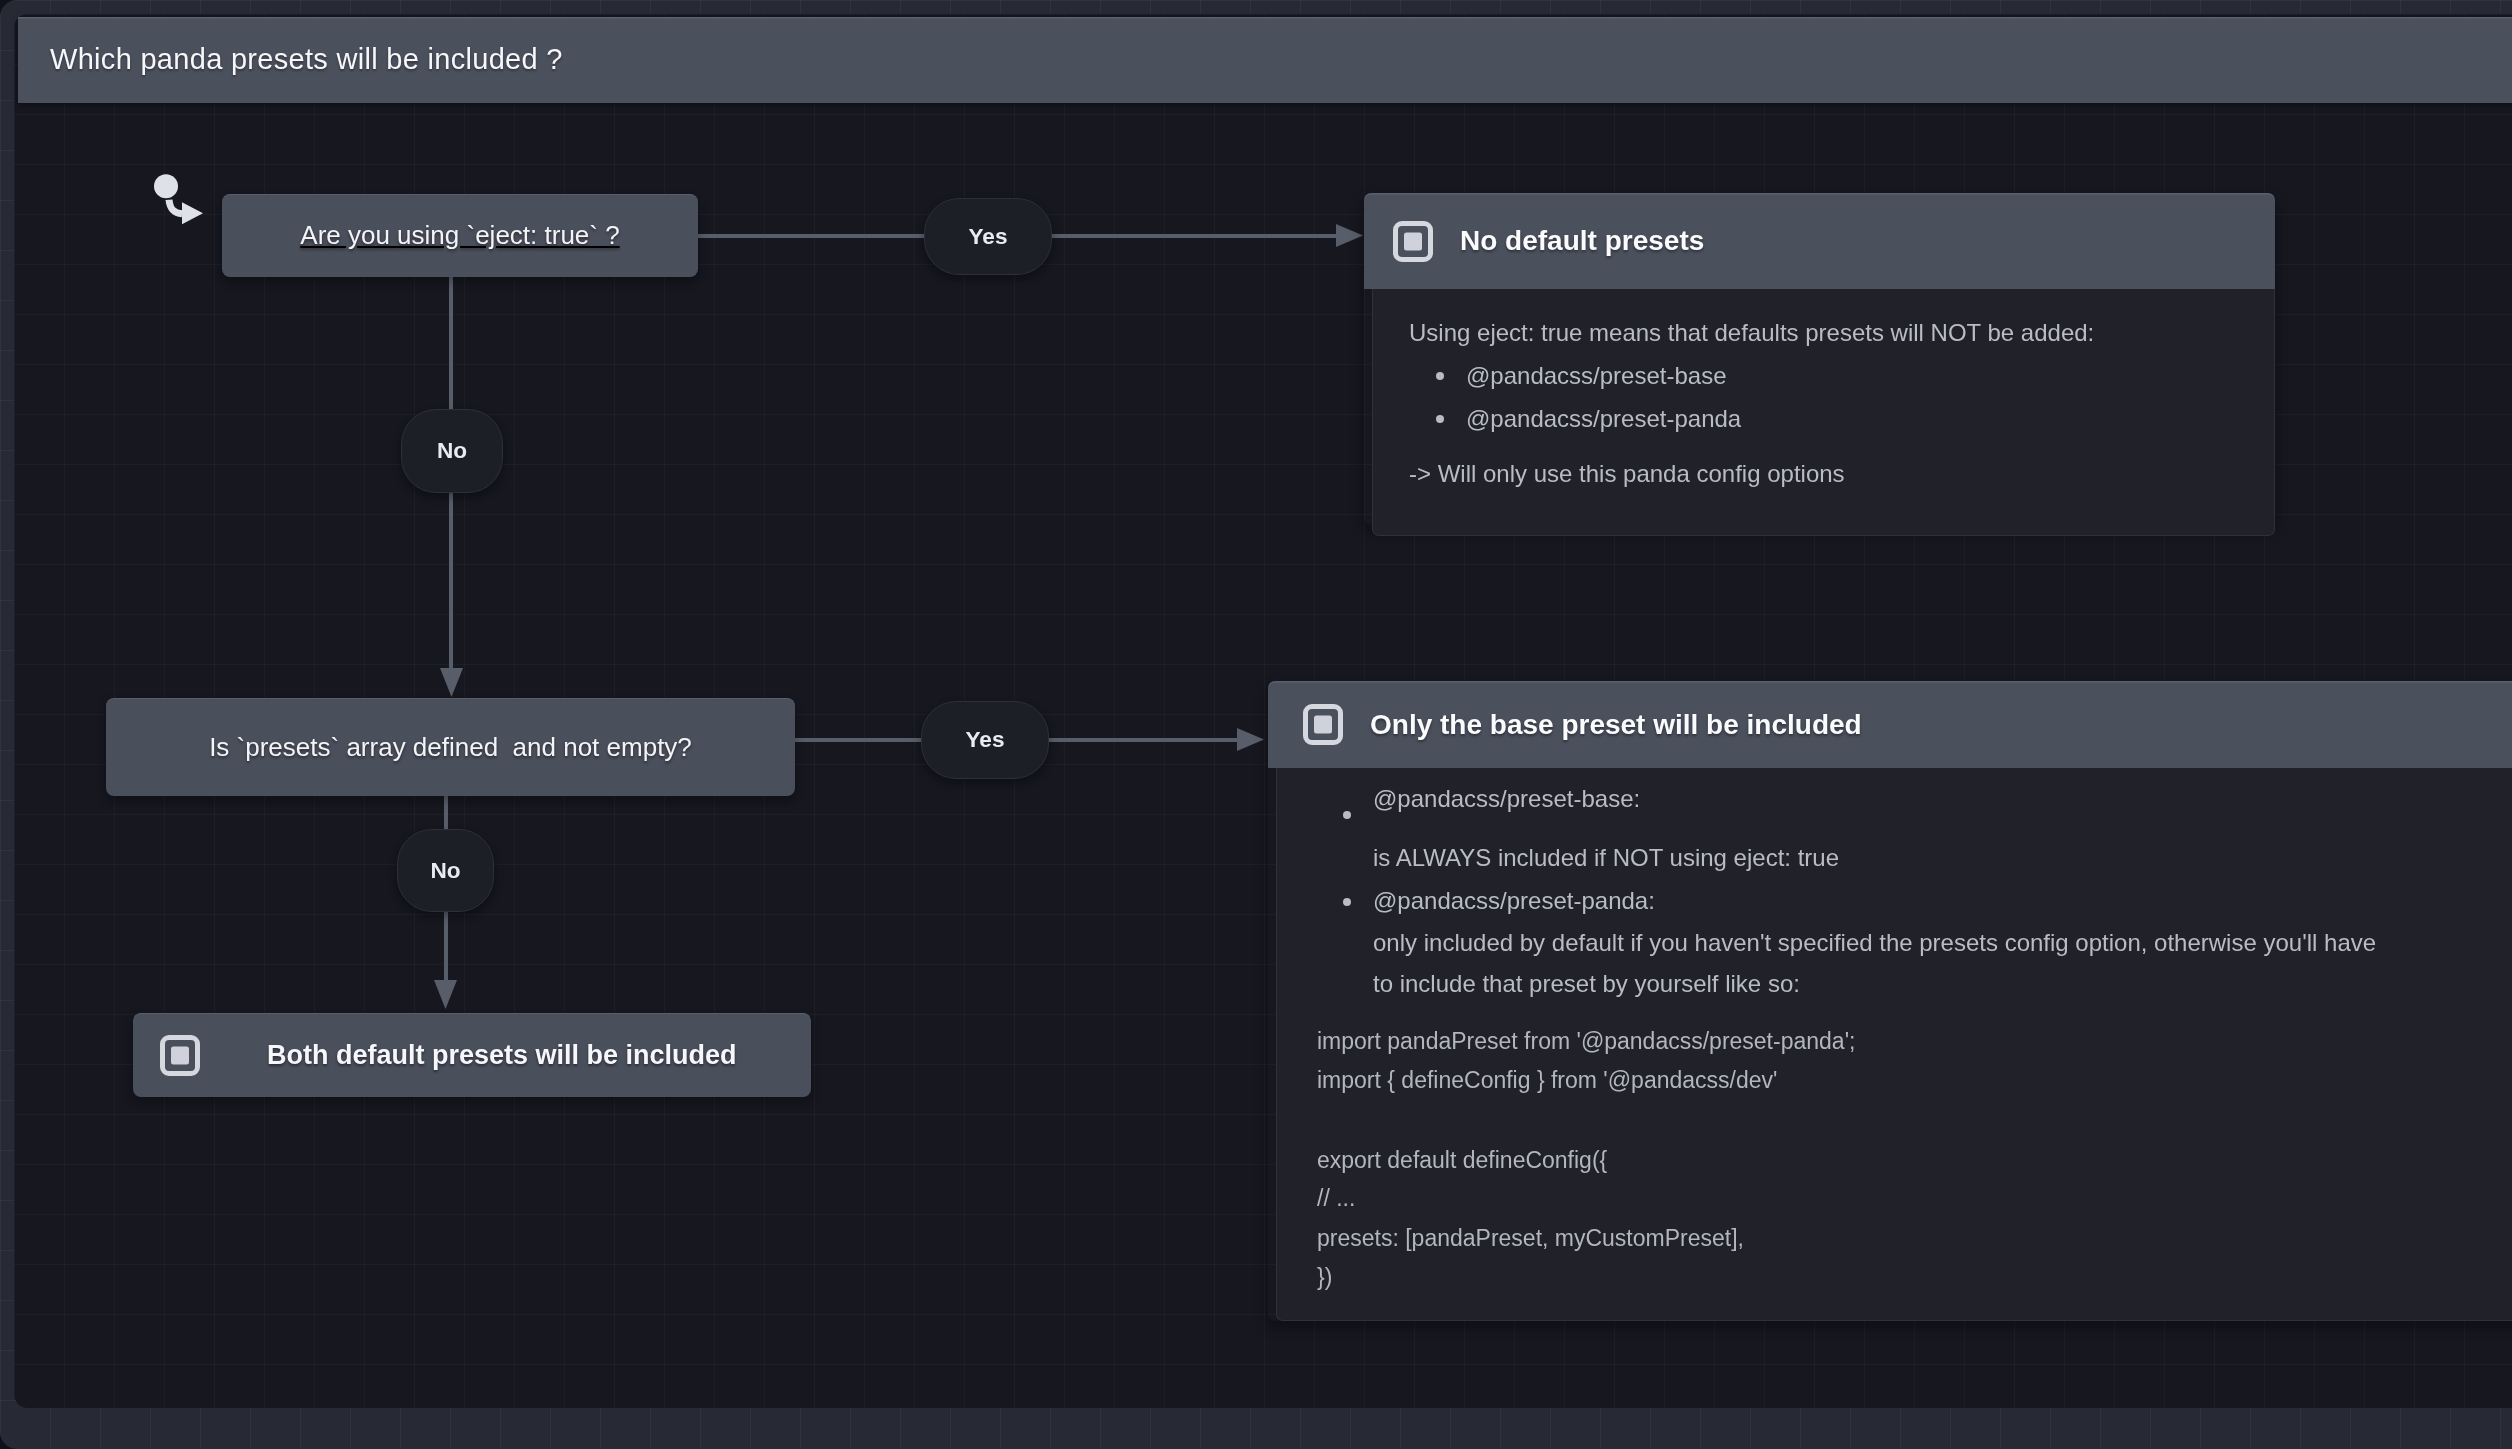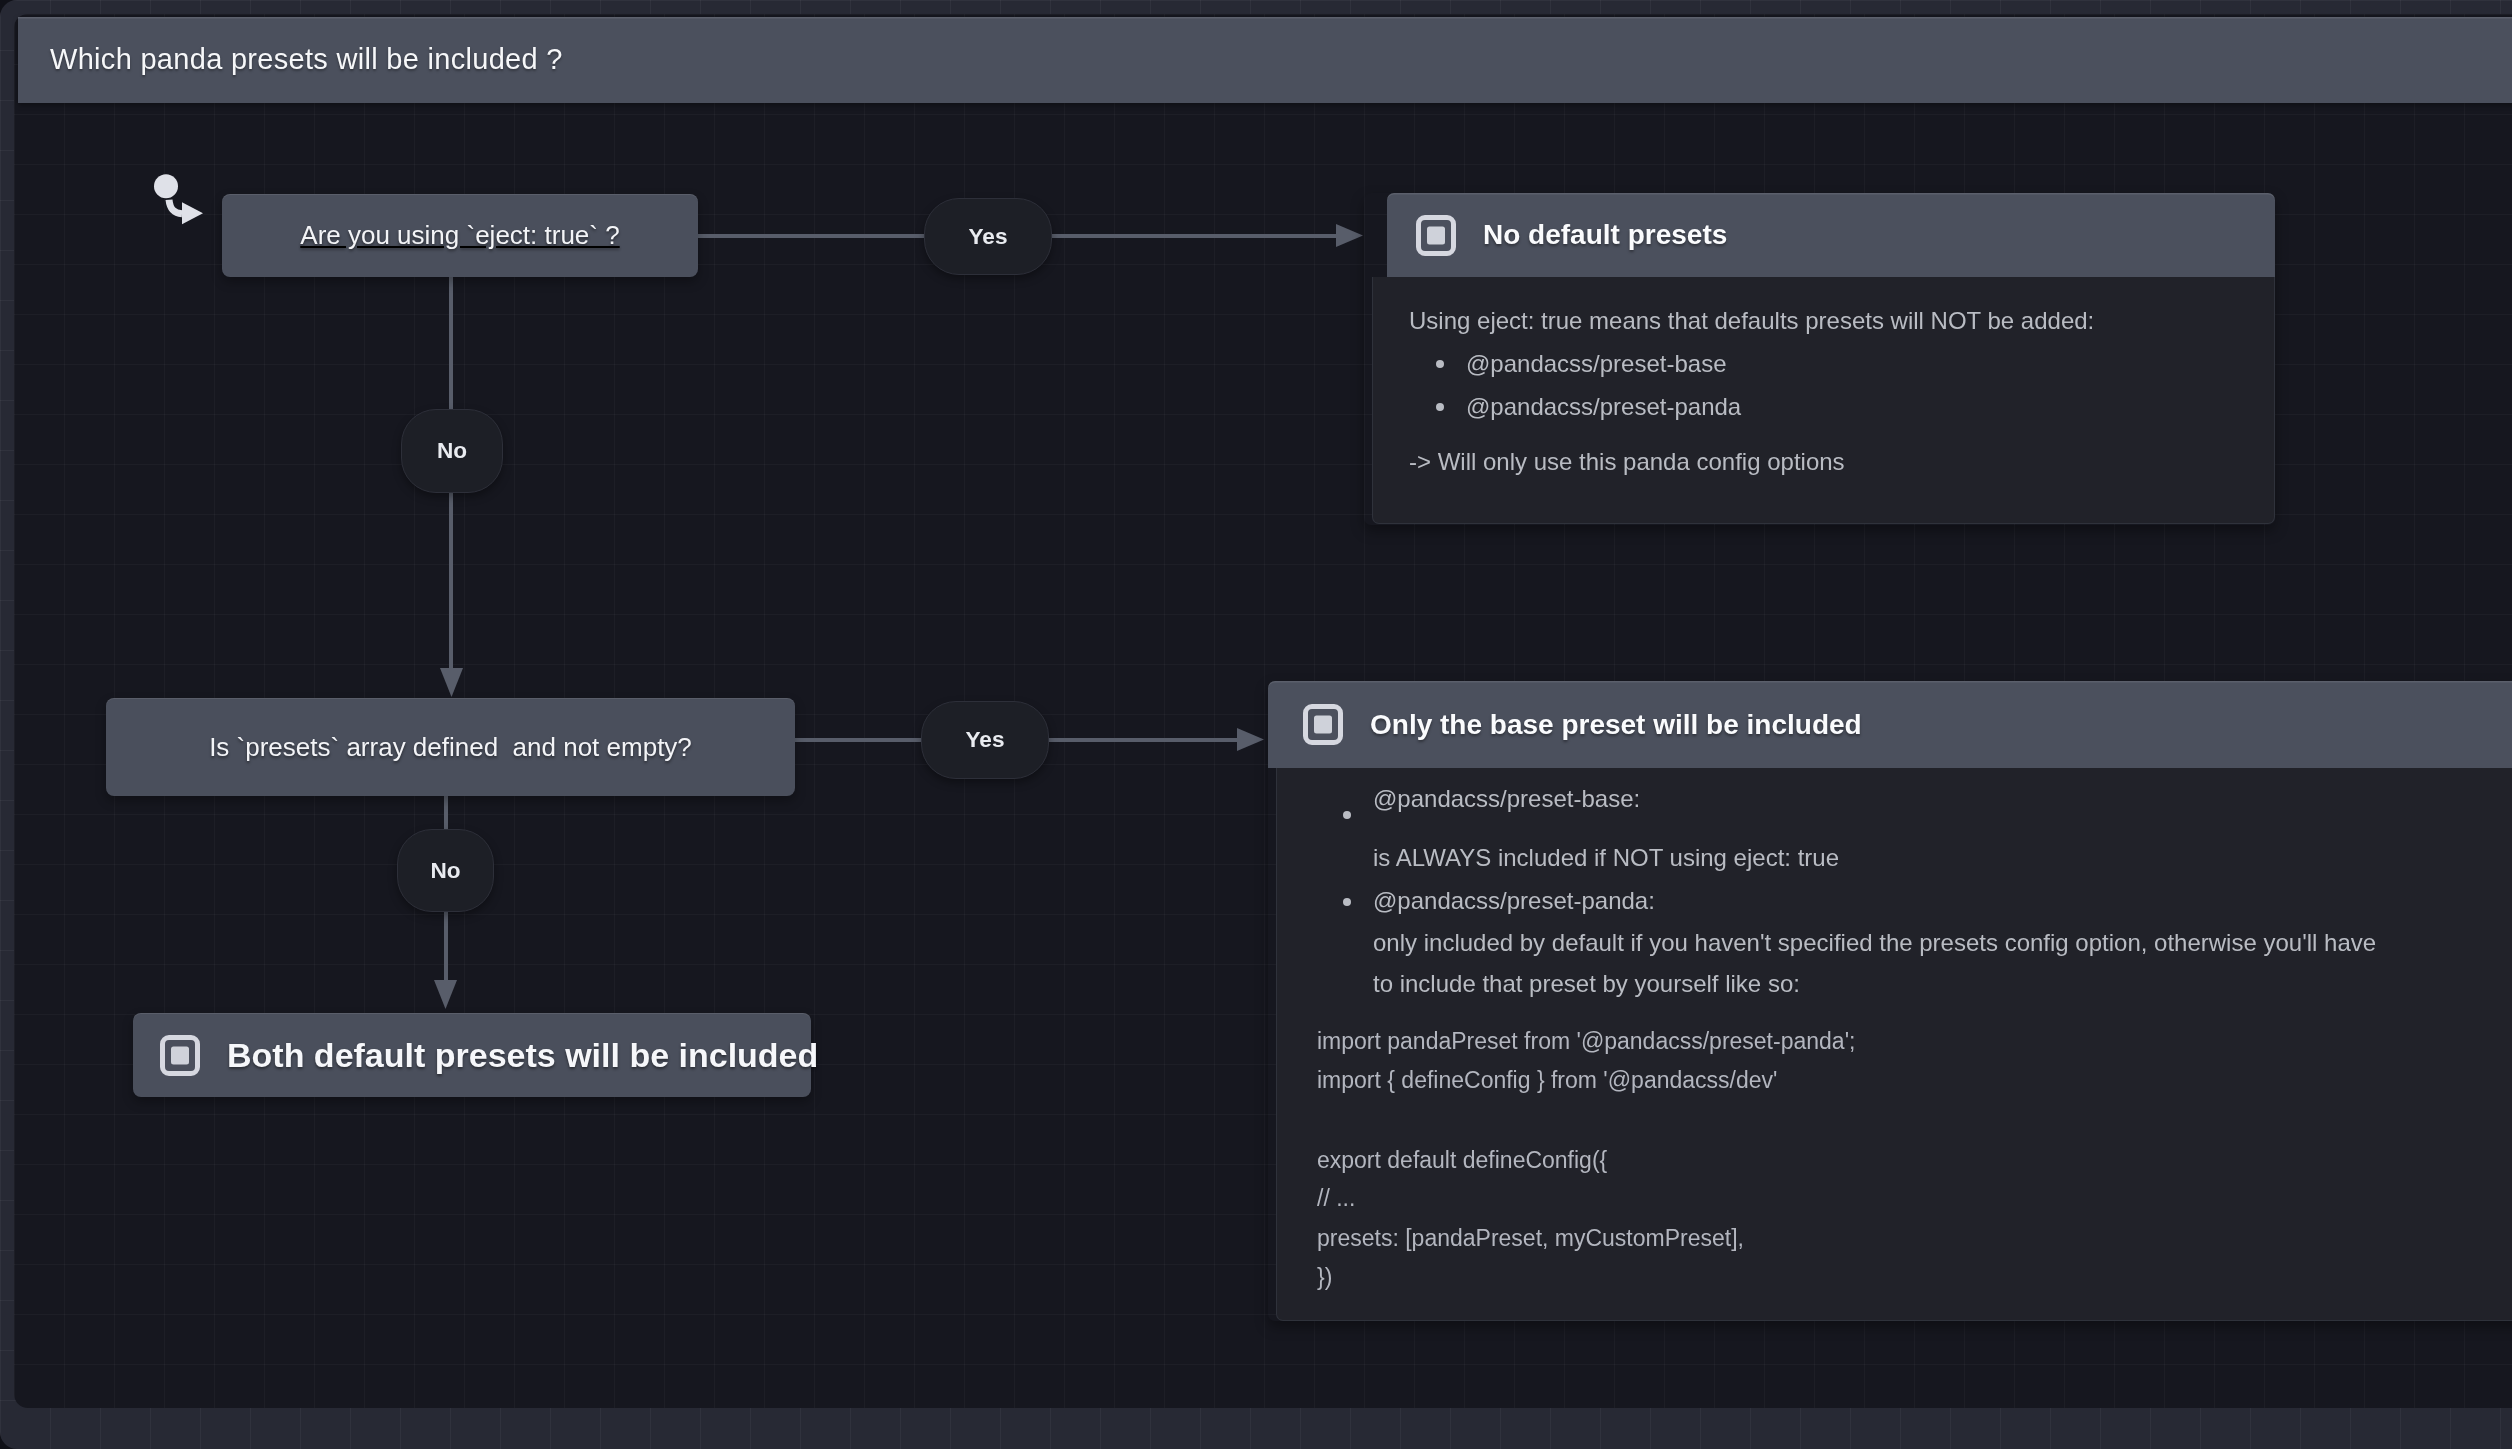--- a/index.html
+++ b/index.html
@@ -18,22 +18,22 @@
        box-shadow:inset 0 1.5px 0 rgba(255,255,255,.10), 0 2px 5px rgba(0,0,0,.35);
        display:flex;align-items:center;padding-left:32px;box-sizing:border-box;}
   .page-title{font-size:29px;font-weight:500;color:#f6f7f9;letter-spacing:0.3px;
        text-shadow:0 1.5px 2.5px rgba(0,0,0,.35);white-space:pre;}
   .qnode{position:absolute;background:#4a4f5c;border-radius:8px;
        box-shadow:inset 0 1px 0 rgba(255,255,255,.09), 0 5px 11px rgba(0,0,0,.30);
        display:flex;align-items:center;justify-content:center;z-index:4;}
   .node-label{font-size:26px;font-weight:500;color:#f3f4f7;white-space:pre;
        text-shadow:0 1.5px 3px rgba(0,0,0,.45);}
   .result-node{justify-content:flex-start;padding-left:27px;box-sizing:border-box;gap:27px;}
-  .result-label{font-size:34px;font-weight:600;color:#f6f7fa;white-space:pre;
-       text-shadow:0 1.5px 3px rgba(0,0,0,.45);}
+  .result-label{font-size:27px;font-weight:600;color:#f6f7fa;white-space:pre;
+       text-shadow:0 1.5px 3px rgba(0,0,0,.45);margin-left:40px;}
   .pill{position:absolute;background:#1d1f26;border:1.5px solid #2d2f39;border-radius:35px;
        display:flex;align-items:center;justify-content:center;z-index:6;
        box-shadow:0 4px 9px rgba(0,0,0,.35);}
   .pill-label{font-size:22.6px;font-weight:700;color:#e9ebf0;}
   .hline,.vline{position:absolute;background:#585d6a;z-index:2;}
   .arrowhead{position:absolute;background:#585d6a;z-index:2;}
   .ah-right{width:27px;height:23px;clip-path:polygon(0 0,100% 50%,0 100%);}
   .ah-down{width:23px;height:29px;clip-path:polygon(0 0,100% 0,50% 100%);}
   .info-box{position:absolute;border-radius:7px;z-index:5;
        box-shadow:0 6px 13px rgba(0,0,0,.35);}
@@ -105,21 +105,21 @@
     <span class="pill-label">No</span>
   </div>
   <div class="pill" style="left:921px;top:701px;width:126px;height:76px;">
     <span class="pill-label">Yes</span>
   </div>
   <div class="pill" style="left:397px;top:829px;width:95px;height:81px;">
     <span class="pill-label">No</span>
   </div>
 
   <div class="info-box" style="left:1364px;top:193px;width:911px;height:332px;">
-    <div class="box-header" style="height:84px;margin-left:23px;">
+    <div class="box-header" style="height:96px;">
       <span class="frame-icon">
         <svg width="40" height="41" viewBox="0 0 80 82">
           <rect x="5" y="5" width="70" height="72" rx="13" fill="none" stroke="#d6d8e0" stroke-width="10"></rect>
           <rect x="22" y="23" width="36" height="36" rx="5" fill="#cfd2da"></rect>
         </svg>
       </span>
       <span class="box-title">No default presets</span>
     </div>
     <div class="box-body" style="height:247px;">
       <div class="bl" style="left:36px;top:29px;">Using eject: true means that defaults presets will NOT be added:</div>

